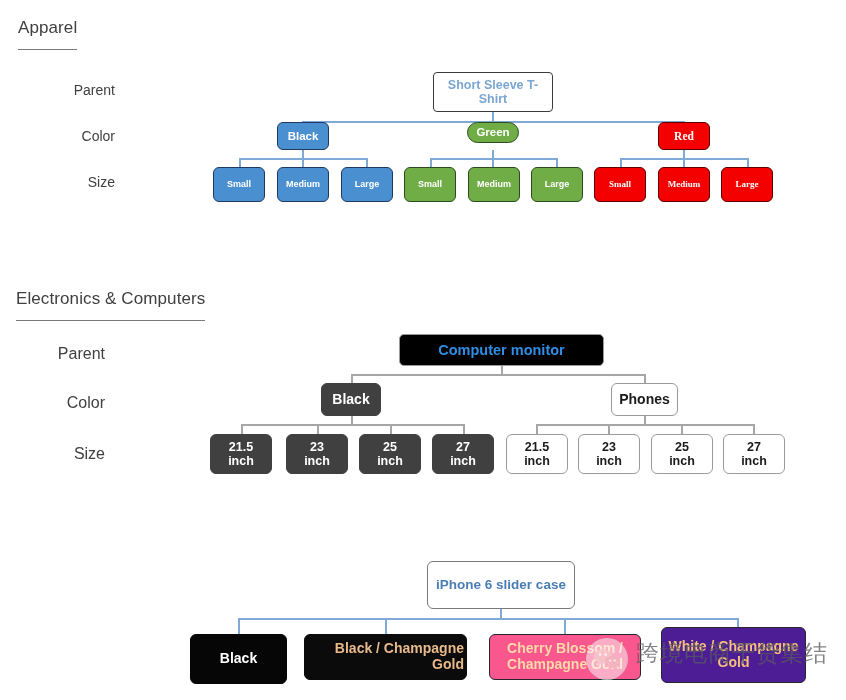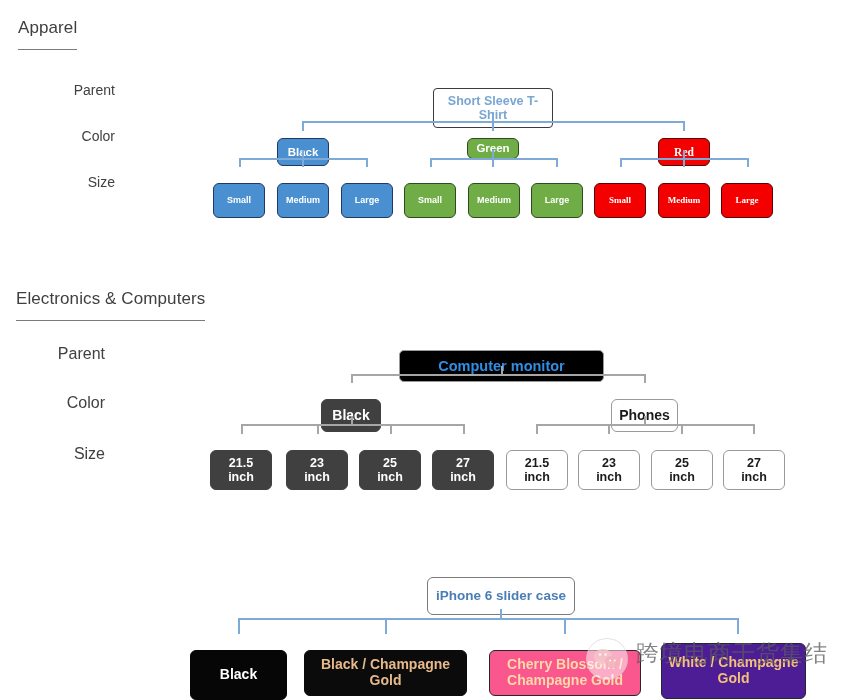--- a/index.html
+++ b/index.html
@@ -45,21 +45,20 @@
     box-sizing: border-box;
     display: flex;
     align-items: center;
     justify-content: center;
     text-align: center;
     font-weight: bold;
     line-height: 1.12;
     border-radius: 6px;
     overflow: hidden;
     padding: 1px 2px;
-    margin-top: 16px;
   }
   
   .n-parent-app {
     background: #ffffff;
     border: 1.6px solid #3b3b3b;
     color: #7aa6d2;
     font-size: 12.5px;
     border-radius: 4px;
   }
   .n-blue {
@@ -114,20 +113,21 @@
     background: #060606;
     border: 1.5px solid #060606;
     color: #ffffff;
     font-size: 14px;
   }
   .n-cell-champ {
     background: #0b0b0b;
     border: 1.5px solid #0b0b0b;
     color: #e8b98a;
     font-size: 14px;
+    text-align: right;
   }
   .n-cell-cherry {
     background: #f9578e;
     border: 1.8px solid #24282e;
     color: #ffd9a8;
     font-size: 14px;
   }
   .n-cell-white {
     background: #4c1d95;
     border: 1.8px solid #24282e;
@@ -181,21 +181,21 @@
 
   <div class="node n-parent-app" style="left:433px; top:72px; width:120px; height:40px;">Short Sleeve T-Shirt</div>
 
   <div class="line v" style="left:492px; top:112px; height:10px;"></div>
   <div class="line h" style="left:302px; top:121px; width:382px;"></div>
   <div class="line v" style="left:302px; top:121px; height:10px;"></div>
   <div class="line v" style="left:492px; top:121px; height:10px;"></div>
   <div class="line v" style="left:683px; top:121px; height:10px;"></div>
 
   <div class="node n-blue lvl-color" style="left:277px; top:122px; width:52px; height:28px;">Black</div>
-  <div class="node n-green lvl-color" style="left:467px; top:122px; width:52px; height:21px;">Green</div>
+  <div class="node n-green lvl-color" style="left:467px; top:122px; width:52px; height:21px;border-radius:14px;">Green</div>
   <div class="node n-red lvl-color" style="left:658px; top:122px; width:52px; height:28px;">Red</div>
 
   <div class="line v" style="left:302px; top:150px; height:8px;"></div>
   <div class="line h" style="left:239px; top:158px; width:128px;"></div>
   <div class="line v" style="left:239px; top:158px; height:9px;"></div>
   <div class="line v" style="left:302px; top:158px; height:9px;"></div>
   <div class="line v" style="left:366px; top:158px; height:9px;"></div>
   <div class="node n-blue lvl-size" style="left:213px; top:167px; width:52px; height:35px;">Small</div>
   <div class="node n-blue lvl-size" style="left:277px; top:167px; width:52px; height:35px;">Medium</div>
   <div class="node n-blue lvl-size" style="left:341px; top:167px; width:52px; height:35px;">Large</div>
@@ -258,21 +258,21 @@
   <div class="node n-white e-size" style="left:506px; top:434px; width:62px; height:40px; white-space:pre-line;">21.5
 inch</div>
   <div class="node n-white e-size" style="left:578px; top:434px; width:62px; height:40px; white-space:pre-line;">23
 inch</div>
   <div class="node n-white e-size" style="left:651px; top:434px; width:62px; height:40px; white-space:pre-line;">25
 inch</div>
   <div class="node n-white e-size" style="left:723px; top:434px; width:62px; height:40px; white-space:pre-line;">27
 inch</div>
 
 
-  <div class="node n-parent-cell" style="left:427px; top:561px; width:148px; height:38px;">iPhone 6 slider case</div>
+  <div class="node n-parent-cell" style="left:427px; top:561px; width:148px; height:48px;">iPhone 6 slider case</div>
 
   <div class="line v" style="left:500px; top:609px; height:9px;"></div>
   <div class="line h" style="left:238px; top:618px; width:500px;"></div>
   <div class="line v" style="left:238px; top:618px; height:16px;"></div>
   <div class="line v" style="left:385px; top:618px; height:16px;"></div>
   <div class="line v" style="left:564px; top:618px; height:16px;"></div>
   <div class="line v" style="left:737px; top:618px; height:16px;"></div>
 
   <div class="node n-cell-black" style="left:190px; top:634px; width:97px; height:50px;">Black</div>
   <div class="node n-cell-champ" style="left:304px; top:634px; width:163px; height:46px;">Black / Champagne Gold</div>

